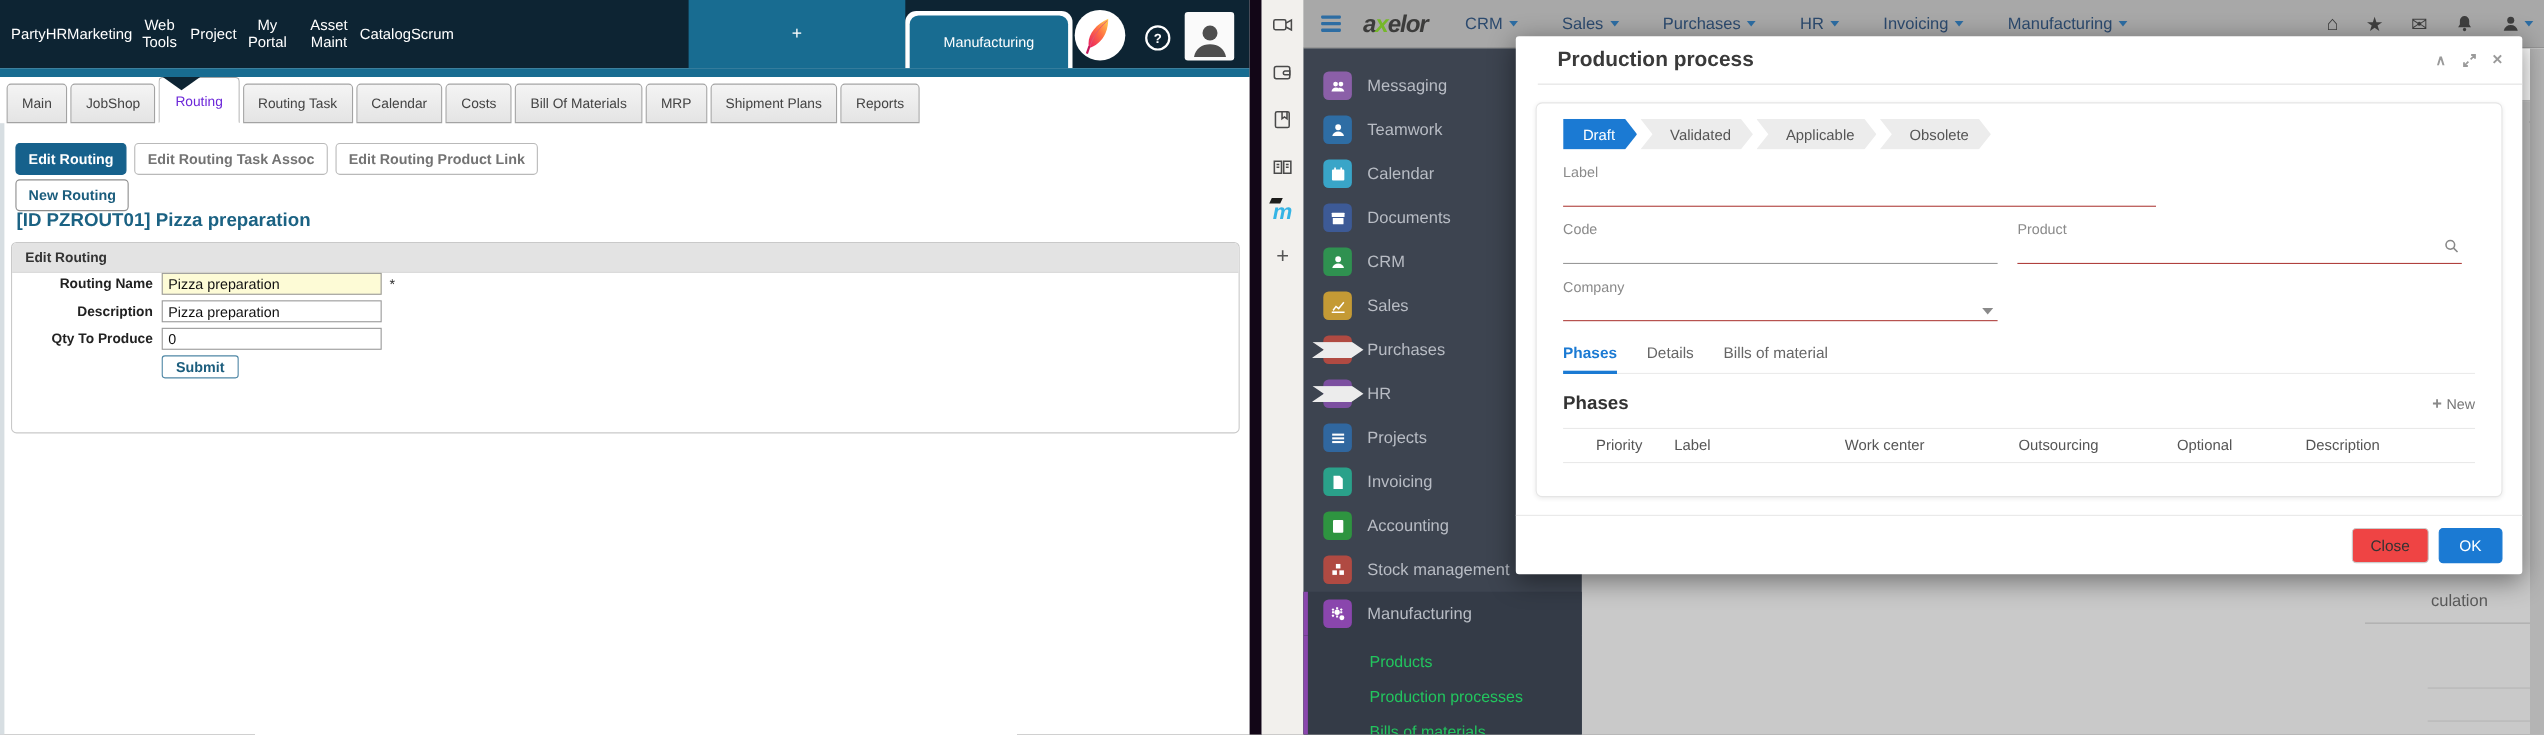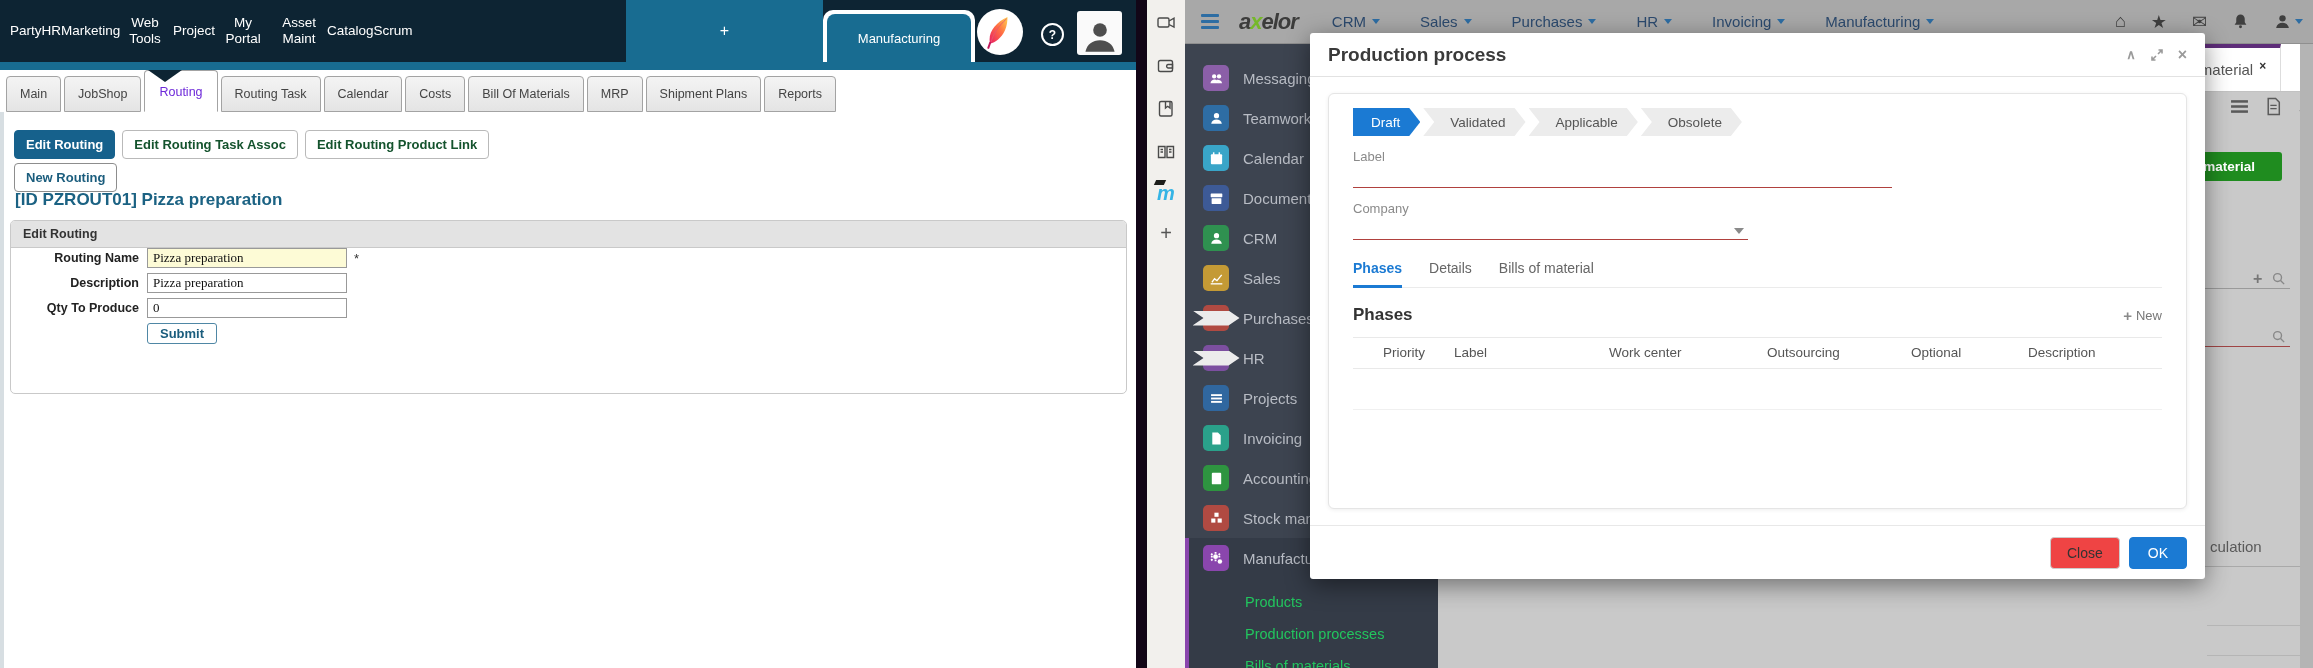--- a/index.html
+++ b/index.html
@@ -25,33 +25,33 @@
               display:flex;align-items:flex-end;justify-content:center;overflow:hidden;}
   .ofb-teal{position:absolute;left:0;top:62px;width:1136px;height:8px;background:#186c91;}
   .ofb-notch{position:absolute;left:148px;top:70px;width:0;height:0;
              border-left:17px solid transparent;border-right:17px solid transparent;border-top:12px solid #0d2433;z-index:5;}
   .ofb-tabs{position:absolute;left:6px;top:70px;display:flex;align-items:flex-end;gap:3px;z-index:2;}
   .ofb-tab{background:linear-gradient(#f4f4f4,#e4e4e4);border:1px solid #a3a3a3;border-radius:4px 4px 0 0;
            padding:10px 13px;font-size:12.5px;color:#444;cursor:pointer;white-space:nowrap;}
   .ofb-tab.active{background:#fff;border-bottom-color:#fff;padding:14px 14px 12px;color:#6d28d9;}
   .ofb-leftstrip{position:absolute;left:0;top:112px;width:4px;height:556px;background:#d7dee2;}
   .btn-row{position:absolute;display:flex;gap:7px;}
-  .obtn{border:1px solid #b9b9b9;border-radius:4px;background:#fff;color:#14532d;font-weight:bold;font-size:13px;
+  .obtn{border:1px solid #b9b9b9;border-radius:4px;background:#fff;color:#737373;font-weight:bold;font-size:13px;
         padding:6px 11px;cursor:pointer;white-space:nowrap;}
   .obtn.primary{background:#16618c;border-color:#16618c;color:#fff;}
   .obtn.newr{color:#1b5d7d;border-color:#8d8d8d;}
   .ofb-heading{position:absolute;left:15px;top:190px;font-size:17px;font-weight:bold;color:#1b6283;}
   .ofb-box{position:absolute;left:10px;top:220px;width:1115px;height:172px;border:1px solid #c9c9c9;border-radius:5px;background:#fff;}
   .ofb-boxhead{height:26px;background:#e3e3e3;border-bottom:1px solid #c9c9c9;border-radius:4px 4px 0 0;
                display:flex;align-items:center;padding-left:12px;font-weight:bold;font-size:12.5px;color:#333;}
   .ofb-form{}
   .frow{display:flex;align-items:center;margin-bottom:5px;}
   .flabel{width:128px;text-align:right;font-weight:bold;font-size:12.5px;color:#222;margin-right:8px;flex:none;}
   .finput{width:188px;height:18px;border:1px solid #999;font-size:13px;padding:0 5px;background:#fff;color:#111;
-          font-family:Liberation Serif, serif;}
+          font-family:Liberation Sans, sans-serif;}
   .finput.req{background:#fdfbd6;}
   .fstar{color:#333;margin-left:7px;font-size:13px;}
   .fselect{height:20px;border:1px solid #999;background:linear-gradient(#f8f8f8,#d7d7d7);font-size:12.5px;color:#222;
            display:inline-flex;align-items:center;padding:0 7px;gap:9px;cursor:pointer;}
   .caret-dn{width:0;height:0;border-left:4px solid transparent;border-right:4px solid transparent;border-top:5px solid #444;}
   .fsubmit{margin-left:136px;border:1px solid #4f87a5;background:#fff;color:#1b5d7d;font-weight:bold;font-size:13px;
            padding:2px 12px;border-radius:3px;cursor:pointer;font-family:"Liberation Sans",sans-serif;}
 
   
   #divider{position:absolute;left:1136px;top:0;width:11px;height:668px;background:#120617;}
@@ -101,22 +101,22 @@
             font-weight:bold;font-size:13.5px;display:flex;align-items:center;justify-content:center;cursor:pointer;white-space:nowrap;}
   .bgline{position:absolute;height:0;border-bottom:1px solid #9a9a9a;}
   .bgline.red{border-bottom-color:#a04545;}
   .bgico{position:absolute;color:#777;font-size:16px;}
   .mag{display:inline-block;}
   .mag svg{width:15px;height:15px;stroke:#888;fill:none;stroke-width:1.5;}
   .culab{position:absolute;left:1063px;top:538px;font-size:15px;color:#5a5a5a;}
   .scrollstrip{position:absolute;left:1153px;top:44px;width:13px;height:624px;background:#b4b4b4;}
 
   
-  #modal{position:absolute;left:1310px;top:33px;width:895px;height:546px;background:#fff;border-radius:3px;
-         box-shadow:0 6px 24px rgba(0,0,0,.45);z-index:40;}
+  #modal{position:absolute;left:1378px;top:33px;width:895px;height:489px;background:#fff;border-radius:3px;
+         box-shadow:0 6px 24px rgba(0,0,0,.45);z-index:40;padding-left:20px;}
   .m-head{height:43px;border-bottom:1px solid #e2e2e2;display:flex;align-items:center;padding:0 18px;}
   .m-title{font-size:19px;font-weight:bold;color:#3a3a3a;}
   .m-winicons{margin-left:auto;display:flex;align-items:center;gap:15px;color:#9a9a9a;}
   .wic{cursor:pointer;font-size:13px;font-weight:bold;display:flex;align-items:center;}
   .wic svg{stroke:#9a9a9a;fill:none;stroke-width:1.6;width:12px;height:12px;}
   .m-body{position:absolute;top:44px;left:0;right:0;bottom:54px;padding:16px 18px;box-sizing:border-box;}
   .m-card{height:100%;border:1px solid #e5e5e5;border-radius:6px;box-shadow:0 1px 4px rgba(0,0,0,.07);
           padding:14px 24px;box-sizing:border-box;background:#fff;overflow:hidden;}
   .st-row{display:flex;gap:3px;}
   .st{height:28px;display:flex;align-items:center;padding:0 20px 0 27px;background:#ececec;color:#555;font-size:13.5px;
@@ -526,20 +526,40 @@
           <span class="st">Validated</span>
           <span class="st">Applicable</span>
           <span class="st">Obsolete</span>
         </div>
 
         <div class="axf req" style="width:539px;">
           <div class="lbl">Label</div>
           <div class="line"></div>
         </div>
 
+        <div class="two-col">
+          <div class="col-a">
+            <div class="axf">
+              <div class="lbl">Code</div>
+              <div class="line"></div>
+            </div>
+          </div>
+          <div class="col-b">
+            <div class="axf req">
+              <div class="lbl">Product</div>
+              <span class="fld-ico mag">
+                <svg viewBox="0 0 16 16">
+                    <circle cx="7" cy="7" r="4.2"></circle>
+                    <path d="M10.2 10.2L14 14"></path>
+                  </svg>
+              </span>
+              <div class="line"></div>
+            </div>
+          </div>
+        </div>
 
         <div class="axf req" style="width:395px;">
           <div class="lbl">Company</div>
           <span class="fld-caret"></span>
           <div class="line"></div>
         </div>
 
         <div class="m-tabs">
           <span class="m-tab active">Phases</span>
           <span class="m-tab">Details</span>

